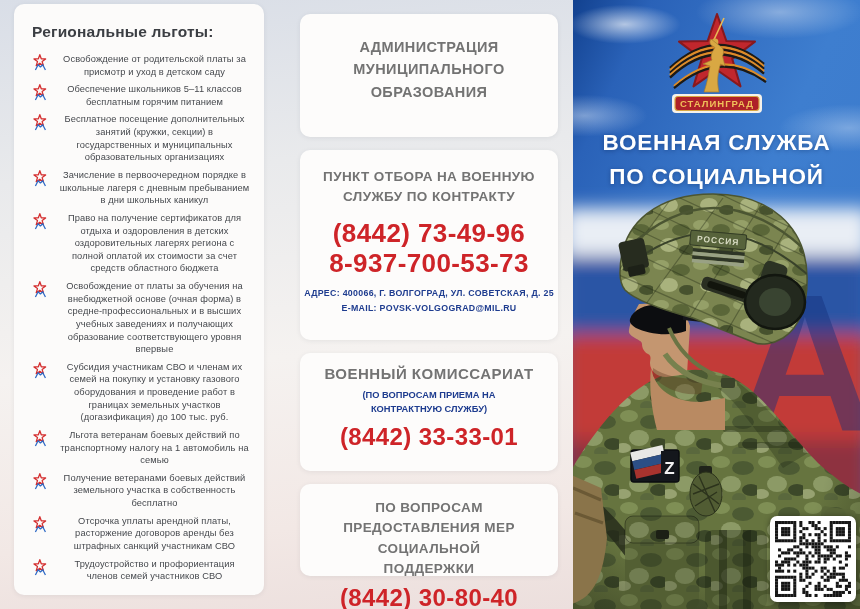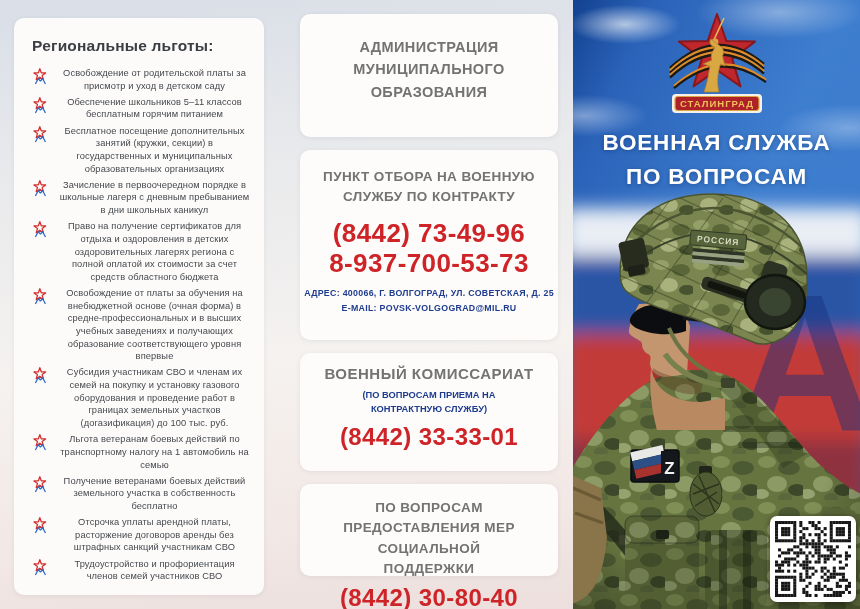--- a/index.html
+++ b/index.html
@@ -7,21 +7,21 @@
     width:860px;height:609px;overflow:hidden;display:flex;
     font-family:"Liberation Sans",sans-serif;
     background:#e8eaee;
   }
   
   .pages{
     display:flex;width:573px;height:609px;flex:0 0 573px;
     background:linear-gradient(175deg,#d9dee7 0%,#e9eaec 28%,#f5f2f0 58%,#f2e8e5 84%,#ecdfdd 100%);
   }
   
-  .left-panel{width:283px;box-sizing:border-box;padding:18px 19px 14px 14px;flex:0 0 283px;}
+  .left-panel{width:283px;box-sizing:border-box;padding:4px 19px 14px 14px;flex:0 0 283px;}
   .benefits-card{
     background:#fcfbfa;border-radius:10px;height:100%;box-sizing:border-box;
     padding:19px 13px 12px 18px;box-shadow:0 1px 5px rgba(40,50,70,.08);
     display:flex;flex-direction:column;
   }
   .benefits-title{font-size:15.5px;font-weight:bold;color:#3b3e43;letter-spacing:.2px;margin-bottom:12px;}
   .benefits-list{display:flex;flex-direction:column;flex:1;justify-content:space-between;}
   .benefit-item{display:flex;gap:9px;align-items:flex-start;text-align:center;}
   .benefit-icon{flex:0 0 17px;width:17px;height:17px;margin-top:1px;}
   .benefit-text{font-size:9.3px;line-height:1.36;color:#45484d;letter-spacing:.1px;}
@@ -219,21 +219,21 @@
 
     <g>
       <rect x="20" y="88" width="90" height="19" rx="4" fill="#f6f2ea"></rect>
       <rect x="23" y="90.5" width="84" height="14" rx="3" fill="#ae2128" stroke="#d9a843" stroke-width="1.2"></rect>
       <text x="65" y="101" text-anchor="middle" font-family="Liberation Sans,sans-serif" font-size="9.5" font-weight="bold" fill="#f0c05a" letter-spacing="1">СТАЛИНГРАД</text>
     </g>
   </svg>
 
   <div class="poster-title">
     <div>ВОЕННАЯ СЛУЖБА</div>
-    <div>ПО ВОПРОСАМ</div>
+    <div>ПО СОЦИАЛЬНОЙ</div>
   </div>
 
   <svg class="soldier-svg" viewBox="0 0 287 431">
     <defs>
       <filter id="blur9" x="-20%" y="-20%" width="140%" height="140%">
           <feGaussianBlur stdDeviation="9"></feGaussianBlur>
         </filter>
       <clipPath id="helmetClip">
         <path d="M47,95 C47,42 88,16 140,16 C196,16 233,48 234,98 C235,128 226,150 210,160 C200,166 188,168 180,164 L120,140 C90,132 62,122 52,112 C48,107 47,101 47,95 Z"></path>
       </clipPath>

